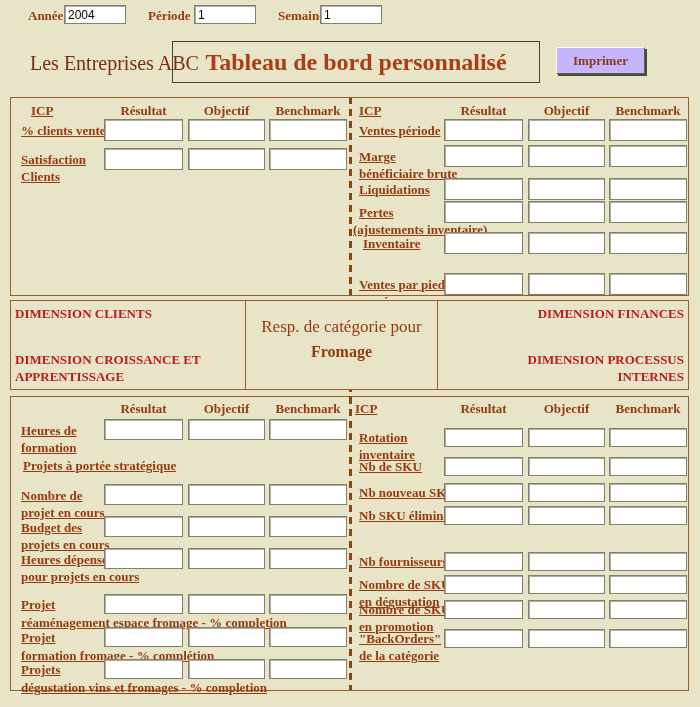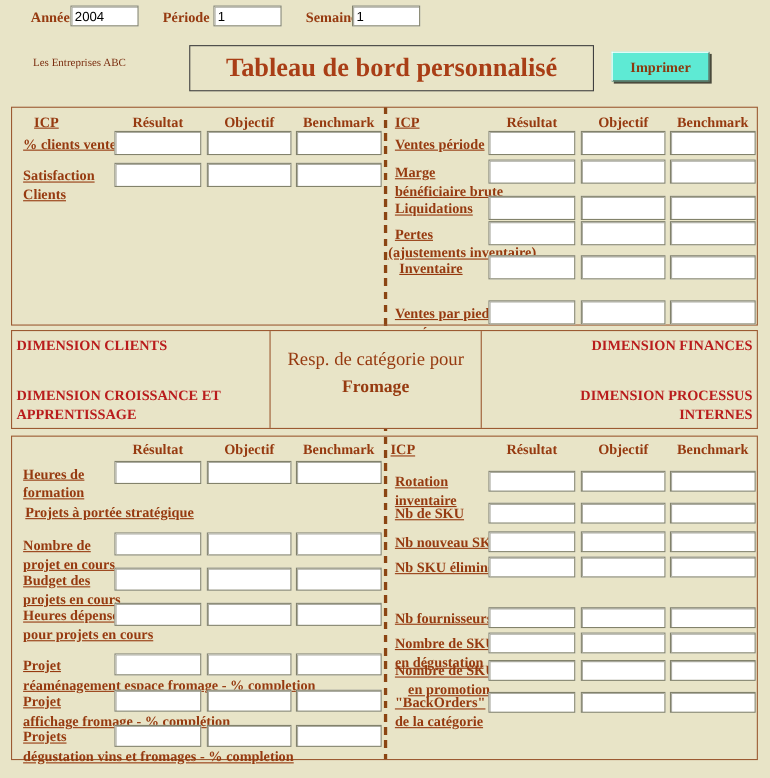--- a/index.html
+++ b/index.html
@@ -42,27 +42,27 @@
   }
   .midc .l1{display:block;margin-top:16px;font-size:17px;}
   .midc .l2{display:block;margin-top:6px;font-size:16px;font-weight:bold;}
   .titlebox{
     position:absolute;left:172px;top:41px;width:368px;height:42px;
     border:1px solid #404040;box-sizing:border-box;text-align:center;
   }
   .titlebox .t{font-size:24px;font-weight:bold;color:#a93e16;line-height:40px;}
   .printbtn{
     position:absolute;left:556px;top:47px;width:89px;height:27px;
-    background:#5eead4;color:#8b3a10;font-weight:bold;font-size:13px;
+    background:#c4b5fd;color:#8b3a10;font-weight:bold;font-size:13px;
     font-family:"Liberation Serif",serif;
     border:1px solid;border-color:#ffffff #5f5f52 #5f5f52 #ffffff;
     box-shadow:2px 2px 0 #4a4a3c;cursor:pointer;
   }
   .subhead{position:absolute;left:12px;font-weight:bold;font-size:13px;color:#963a10;text-decoration:underline;white-space:nowrap;}
-  .company{position:absolute;left:30px;top:52px;font-size:10px;color:#7b2e10;}
+  .company{position:absolute;left:30px;top:52px;font-size:20px;color:#7b2e10;}
 </style>
 </head>
 <body>
 
 <span class="lbl" style="left:28px;top:8px">Année</span>
 <input class="inp" style="left: 64px; top: 5px; width: 62px; height: 19px;" value="2004">
 <span class="lbl" style="left:148px;top:8px">Période</span>
 <input class="inp" style="left: 194px; top: 5px; width: 62px; height: 19px;" value="1">
 <span class="lbl" style="left:278px;top:8px">Semaine</span>
 <input class="inp" style="left: 320px; top: 5px; width: 62px; height: 19px;" value="1">
@@ -198,21 +198,21 @@
     </div>
     <div class="row" style="top:197px;height:38px">
       <span class="lbl" style="top:3px">Projet</span>
       <span class="lbl lbl2">réaménagement espace fromage - % completion</span>
       <input class="inp c1" style="height: 20px;">
       <input class="inp c2" style="height: 20px;">
       <input class="inp c3" style="height: 20px;">
     </div>
     <div class="row" style="top:230px;height:38px">
       <span class="lbl" style="top:3px">Projet</span>
-      <span class="lbl lbl2">affichage fromage - % complétion</span>
+      <span class="lbl lbl2">formation fromage - % complétion</span>
       <input class="inp c1" style="height: 20px;">
       <input class="inp c2" style="height: 20px;">
       <input class="inp c3" style="height: 20px;">
     </div>
     <div class="row" style="top:262px;height:38px">
       <span class="lbl" style="top:3px">Projets</span>
       <span class="lbl lbl2">dégustation vins et fromages - % completion</span>
       <input class="inp c1" style="height: 20px;">
       <input class="inp c2" style="height: 20px;">
       <input class="inp c3" style="height: 20px;">
@@ -259,21 +259,21 @@
     </div>
     <div class="row" style="top:178px;height:36px">
       <span class="lbl" style="top:2px">Nombre de SKU</span>
       <span class="lbl lbl2" style="left:8px;top:19px">en dégustation</span>
       <input class="inp c1" style="height: 19px;">
       <input class="inp c2" style="height: 19px;">
       <input class="inp c3" style="height: 19px;">
     </div>
     <div class="row" style="top:203px;height:36px">
       <span class="lbl" style="top:2px">Nombre de SKU</span>
-      <span class="lbl lbl2" style="left:20px;top:19px">en promotion</span>
+      <span class="lbl lbl2" style="left:8px;top:19px">en promotion</span>
       <input class="inp c1" style="height: 19px;">
       <input class="inp c2" style="height: 19px;">
       <input class="inp c3" style="height: 19px;">
     </div>
     <div class="row" style="top:232px;height:36px">
       <span class="lbl" style="top:2px">"BackOrders"</span>
       <span class="lbl lbl2" style="left:8px;top:19px">de la catégorie</span>
       <input class="inp c1" style="height: 19px;">
       <input class="inp c2" style="height: 19px;">
       <input class="inp c3" style="height: 19px;">

